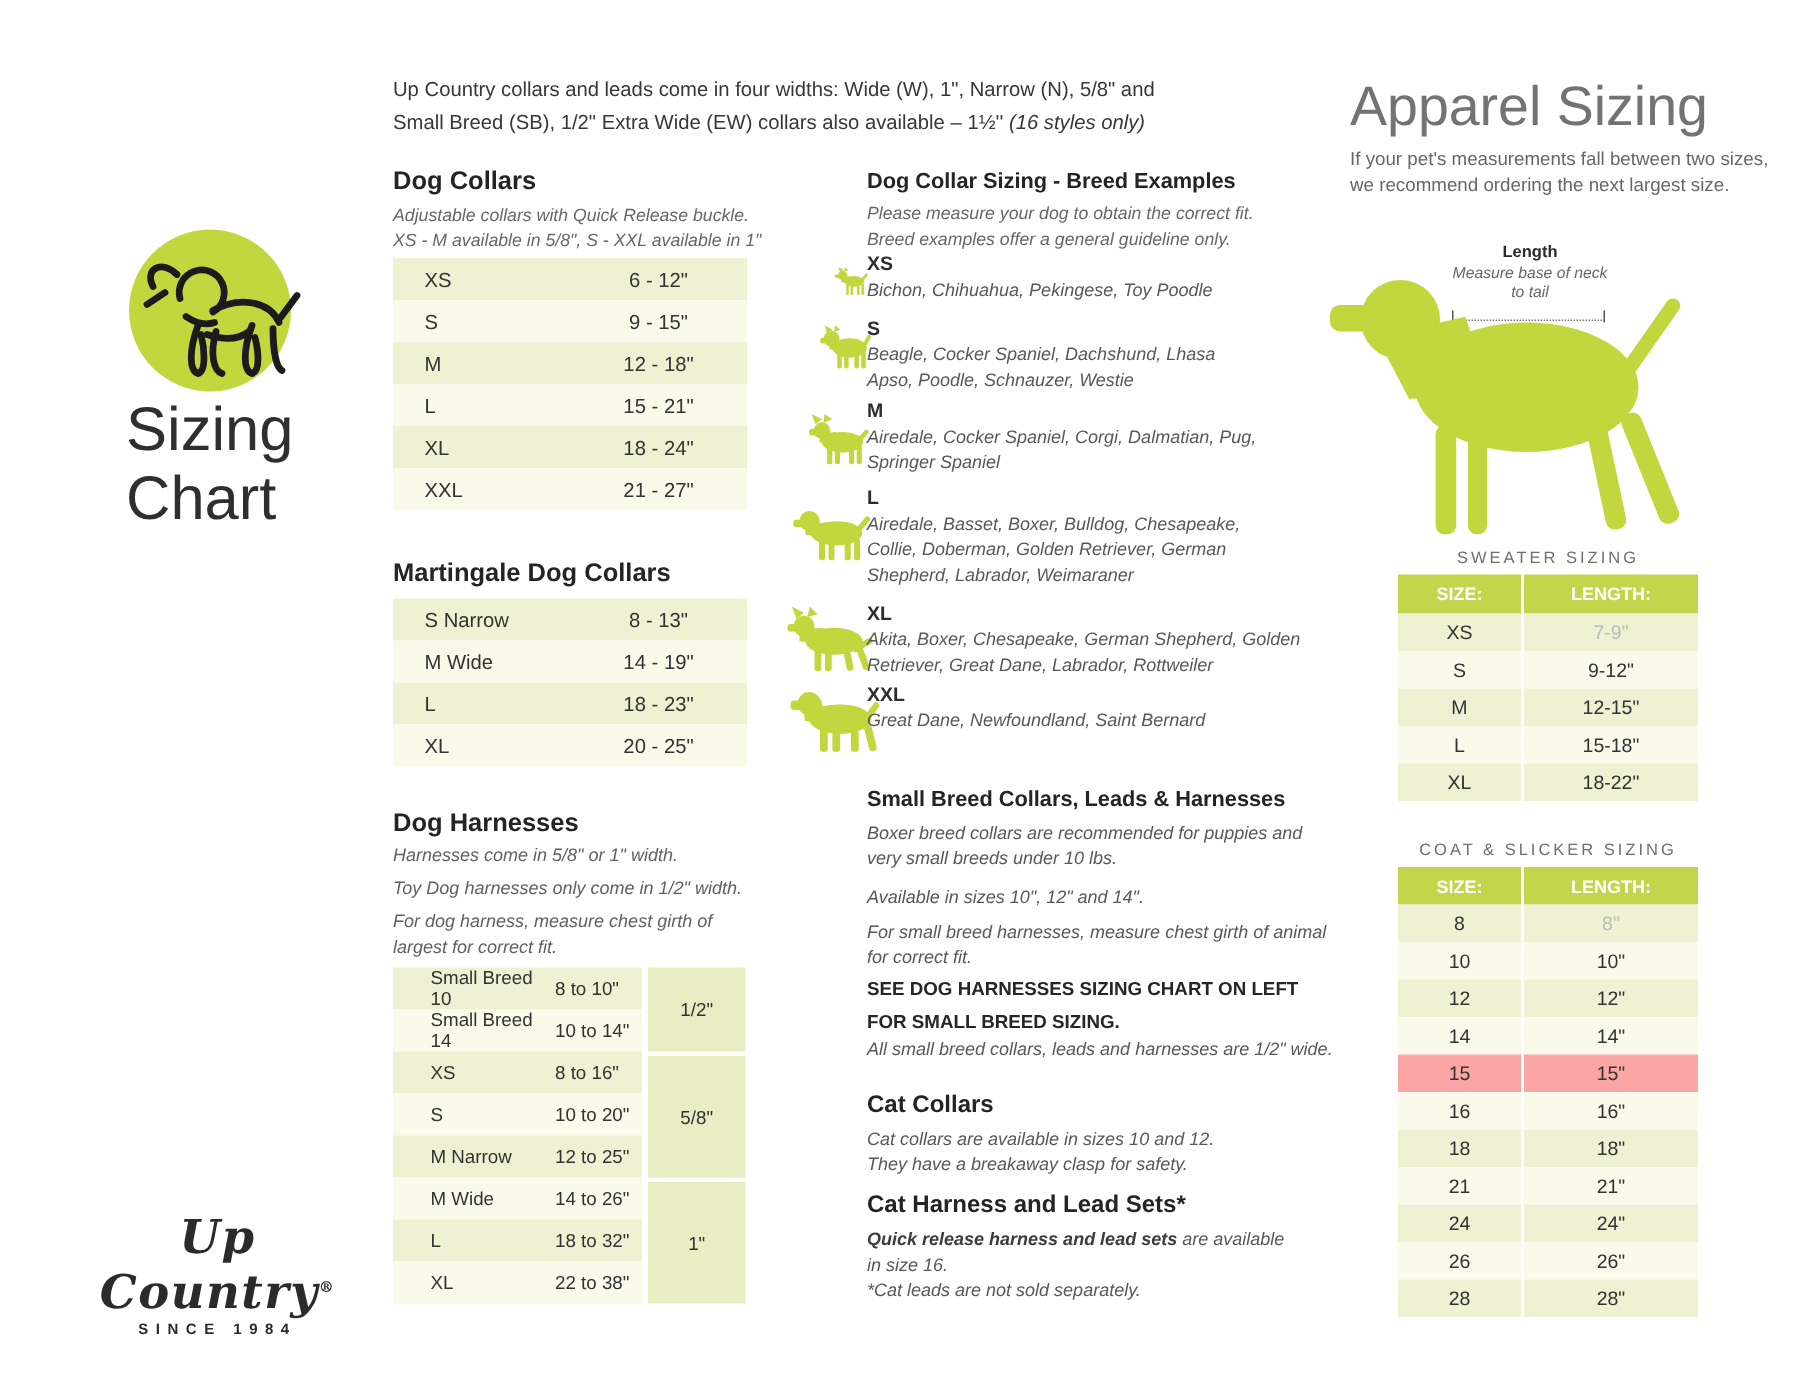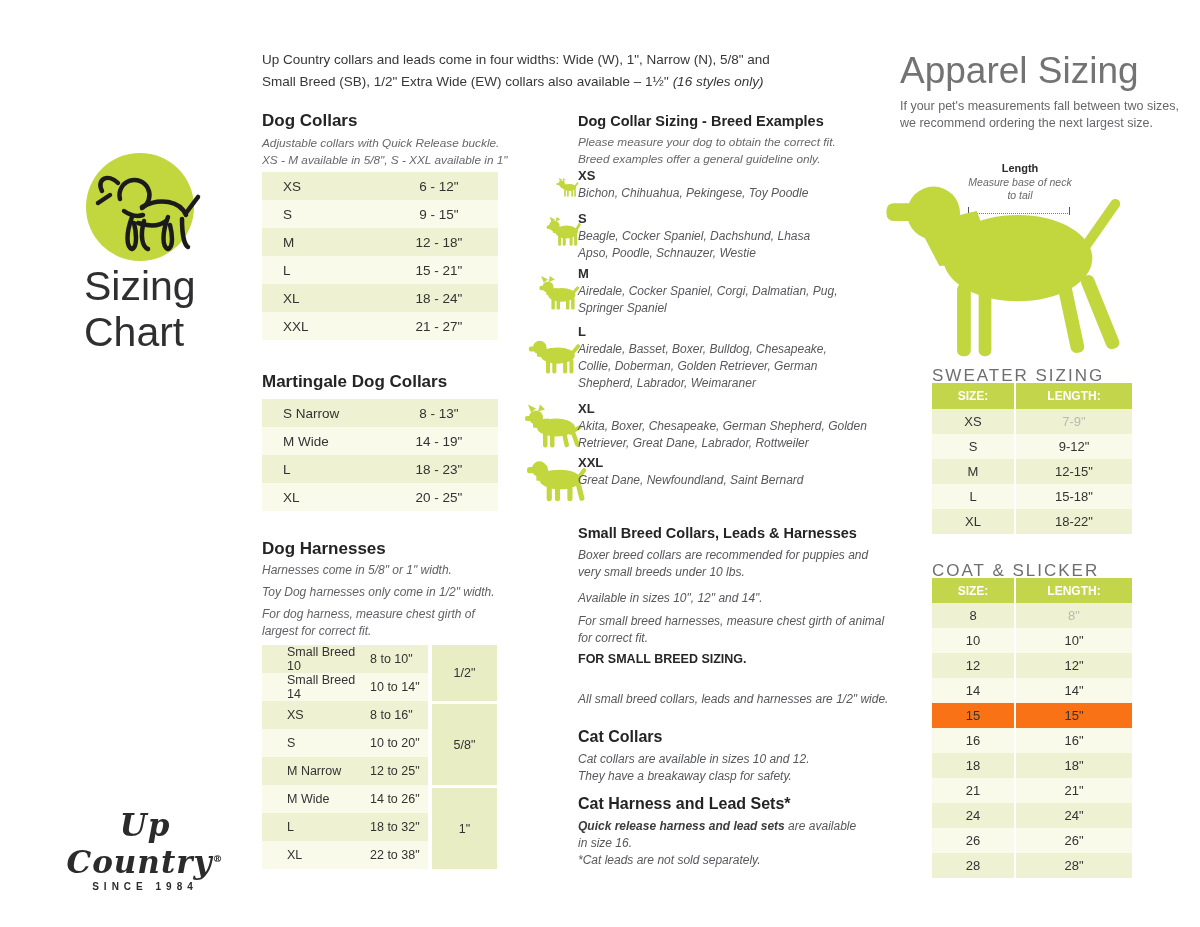--- a/index.html
+++ b/index.html
@@ -56,21 +56,21 @@
 
   
   .ap-title{left:900px;top:50px;font-size:37px;font-weight:300;color:#737373;}
   .ap-sub{left:900px;top:98px;width:280px;font-size:12.5px;line-height:17px;color:#66676a;}
   .len-label{left:955px;top:162px;width:130px;text-align:center;font-size:11px;font-weight:bold;color:#2b2b2b;}
   .len-note{left:948px;top:176px;width:144px;text-align:center;font-style:italic;font-size:10.5px;line-height:13px;color:#66676a;}
   .measure{left:968px;top:205px;width:102px;height:9px;border-bottom:1px dotted #7a7a7a;box-sizing:border-box;}
   .measure::before,.measure::after{content:"";position:absolute;top:2px;width:1px;height:8px;background:#555;}
   .measure::before{left:0;} .measure::after{right:0;}
 
-  .rt-label{width:200px;text-align:left;font-size:17px;letter-spacing:2px;color:#6d6e71;}
+  .rt-label{width:200px;text-align:center;font-size:11px;letter-spacing:2px;color:#6d6e71;}
   .rt{width:200px;}
   .rt-hdr{display:flex;background:#c3d64b;color:#fff;font-weight:bold;font-size:12px;}
   .rt-hdr span{display:flex;align-items:center;justify-content:center;}
   .rt .c1{width:84px;border-right:2px solid #fff;box-sizing:border-box;}
   .rt .c2{flex:1;}
   .rt-row{display:flex;font-size:13px;color:#333;}
   .rt-row span{display:flex;align-items:center;justify-content:center;}
   .sw .rt-hdr{height:26px;} .sw .rt-row{height:25px;}
   .ct .rt-hdr{height:25px;} .ct .rt-row{height:25px;}
   .muted{color:#b9bcb0;}
@@ -341,20 +341,21 @@
   <div class="abs para" style="left:578px;top:547px;width:330px;">
     <div>Boxer breed collars are recommended for puppies and</div>
       <div>very small breeds under 10 lbs.</div>
   </div>
   <div class="abs para" style="left:578px;top:590px;">Available in sizes 10", 12" and 14".</div>
   <div class="abs para" style="left:578px;top:613px;width:330px;">
     <div>For small breed harnesses, measure chest girth of animal</div>
       <div>for correct fit.</div>
   </div>
   <div class="abs see" style="left:578px;top:648px;">
+    <div>SEE DOG HARNESSES SIZING CHART ON LEFT</div>
       <div>FOR SMALL BREED SIZING.</div>
   </div>
   <div class="abs para" style="left:578px;top:691px;">All small breed collars, leads and harnesses are 1/2" wide.</div>
 
   <div class="abs cat-title" style="left:578px;top:728px;">Cat Collars</div>
   <div class="abs para" style="left:578px;top:751px;">Cat collars are available in sizes 10 and 12.</div>
   <div class="abs para" style="left:578px;top:768px;">They have a breakaway clasp for safety.</div>
 
   <div class="abs cat-title" style="left:578px;top:795px;">Cat Harness and Lead Sets*</div>
   <div class="abs para" style="left:578px;top:818px;width:310px;">
@@ -434,21 +435,21 @@
         <span class="c2">10"</span>
       </div>
     <div class="rt-row" style="background:#eef1d2;">
         <span class="c1">12</span>
         <span class="c2">12"</span>
       </div>
     <div class="rt-row" style="background:#fafaeb;">
         <span class="c1">14</span>
         <span class="c2">14"</span>
       </div>
-    <div class="rt-row" style="background:#f97316;">
+    <div class="rt-row" style="background:#fca5a5;">
         <span class="c1">15</span>
         <span class="c2">15"</span>
       </div>
     <div class="rt-row" style="background:#fafaeb;">
         <span class="c1">16</span>
         <span class="c2">16"</span>
       </div>
     <div class="rt-row" style="background:#eef1d2;">
         <span class="c1">18</span>
         <span class="c2">18"</span>

